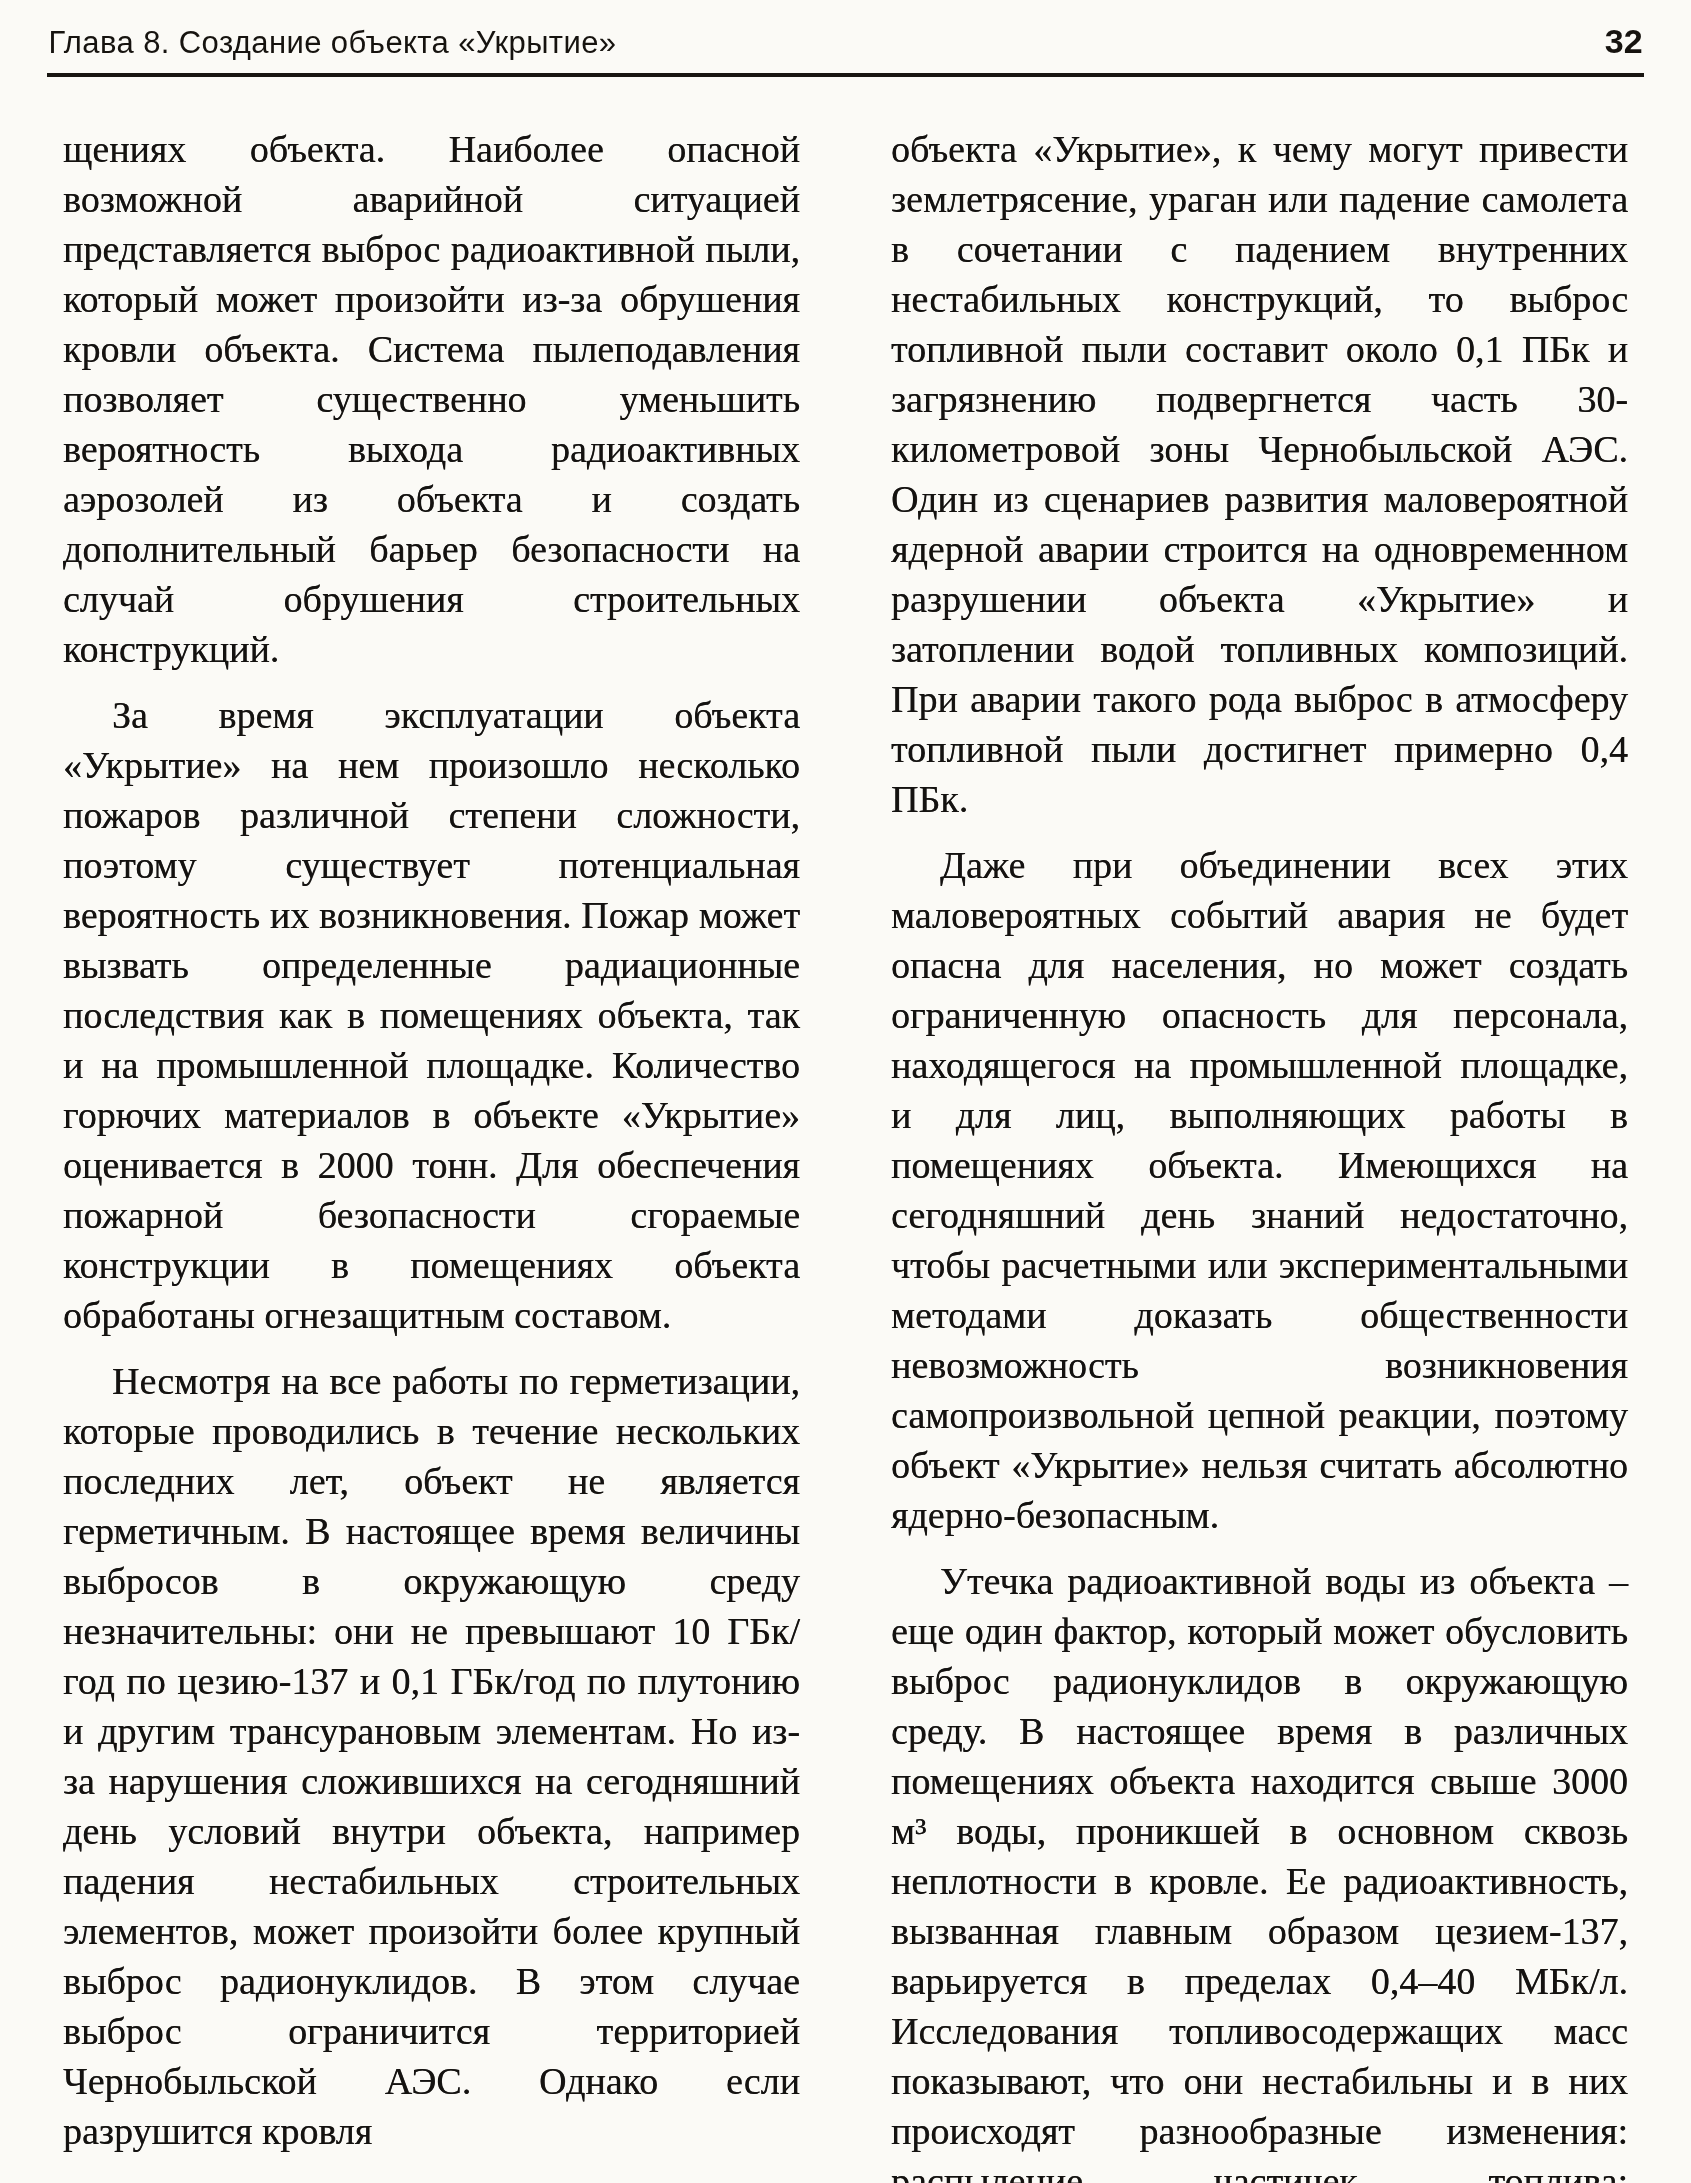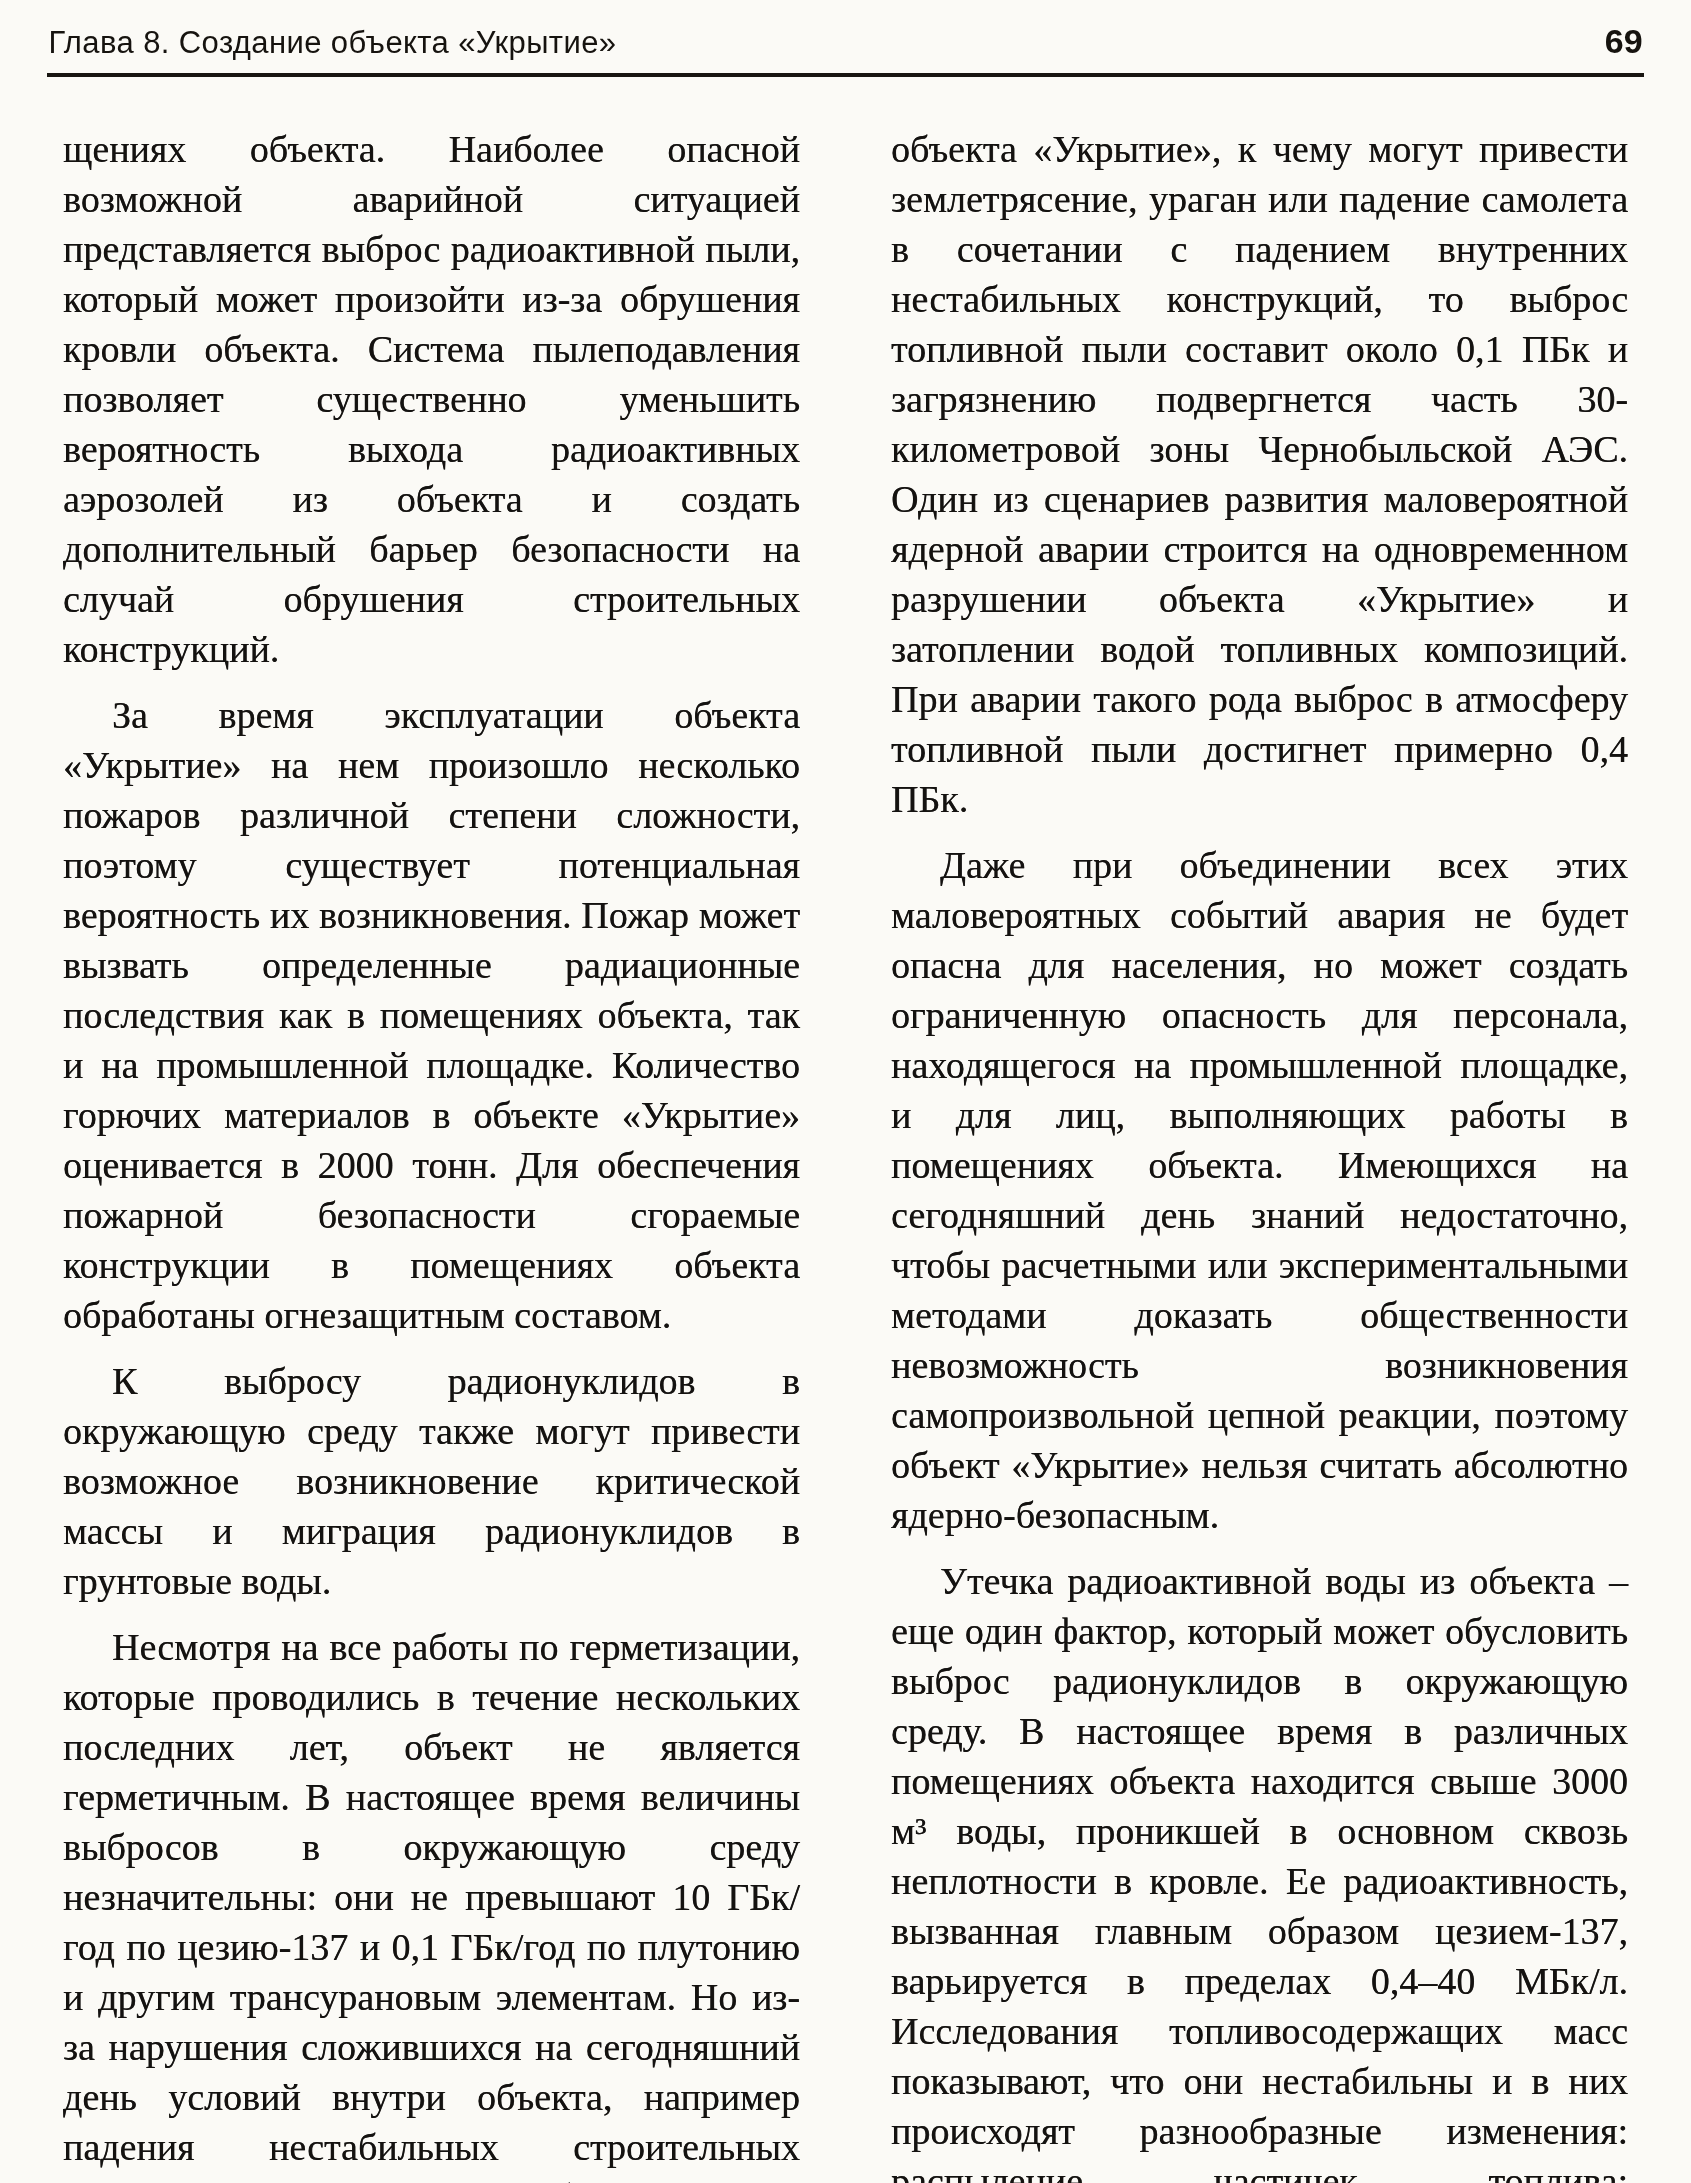--- a/index.html
+++ b/index.html
@@ -64,30 +64,29 @@
   p.para.indent {
     text-indent: 49px;
   }
 </style>
 </head>
 <body>
 
 <div class="page">
   <header class="page-header">
     <span class="running-title">Глава 8. Создание объекта «Укрытие»</span>
-    <span class="page-number">69</span>
+    <span class="page-number">32</span>
   </header>
 
   <hr class="header-rule">
 
   <main class="columns">
     <section class="column">
         <p class="para" lang="ru">щениях объекта. Наиболее опасной возможной аварийной ситуацией представляется выброс радиоактивной пыли, который может произойти из-за обрушения кровли объекта. Система пылеподавления позволяет существенно уменьшить вероятность выхода радиоактивных аэрозолей из объекта и создать дополнительный барьер безопасности на случай обрушения строительных конструкций.</p>
         <p class="para indent" lang="ru">За время эксплуатации объекта «Укрытие» на нем произошло несколько пожаров различной степени сложности, поэтому существует потенциальная вероятность их возникновения. Пожар может вызвать определенные радиационные последствия как в помещениях объекта, так и на промышленной площадке. Количество горючих материалов в объекте «Укрытие» оценивается в 2000 тонн. Для обеспечения пожарной безопасности сгораемые конструкции в помещениях объекта обработаны огнезащитным составом.</p>
-        <p class="para indent" lang="ru">К выбросу радионуклидов в окружающую среду также могут привести возможное возникновение критической массы и миграция радионуклидов в грунтовые воды.</p>
         <p class="para indent" lang="ru">Несмотря на все работы по герметизации, которые проводились в течение нескольких последних лет, объект не является герметичным. В настоящее время величины выбросов в окружающую среду незначительны: они не превышают 10 ГБк/год по цезию-137 и 0,1 ГБк/год по плутонию и другим трансурановым элементам. Но из-за нарушения сложившихся на сегодняшний день условий внутри объекта, например падения нестабильных строительных элементов, может произойти более крупный выброс радионуклидов. В этом случае выброс ограничится территорией Чернобыльской АЭС. Однако если разрушится кровля</p>
       </section>
     <section class="column">
         <p class="para" lang="ru">объекта «Укрытие», к чему могут привести землетрясение, ураган или падение самолета в сочетании с падением внутренних нестабильных конструкций, то выброс топливной пыли составит около 0,1 ПБк и загрязнению подвергнется часть 30-километровой зоны Чернобыльской АЭС. Один из сценариев развития маловероятной ядерной аварии строится на одновременном разрушении объекта «Укрытие» и затоплении водой топливных композиций. При аварии такого рода выброс в атмосферу топливной пыли достигнет примерно 0,4 ПБк.</p>
         <p class="para indent" lang="ru">Даже при объединении всех этих маловероятных событий авария не будет опасна для населения, но может создать ограниченную опасность для персонала, находящегося на промышленной площадке, и для лиц, выполняющих работы в помещениях объекта. Имеющихся на сегодняшний день знаний недостаточно, чтобы расчетными или экспериментальными методами доказать общественности невозможность возникновения самопроизвольной цепной реакции, поэтому объект «Укрытие» нельзя считать абсолютно ядерно-безопасным.</p>
         <p class="para indent" lang="ru">Утечка радиоактивной воды из объекта – еще один фактор, который может обусловить выброс радионуклидов в окружающую среду. В настоящее время в различных помещениях объекта находится свыше 3000 м³ воды, проникшей в основном сквозь неплотности в кровле. Ее радиоактивность, вызванная главным образом цезием-137, варьируется в пределах 0,4–40 МБк/л. Исследования топливосодержащих масс показывают, что они нестабильны и в них происходят разнообразные изменения: распыление частичек топлива; поверхностные разломы топливосодержащих материалов; образование новых урановых соединений, часть которых растворима. Такая миграция с тече-</p>
       </section>
   </main>
 </div>
 

